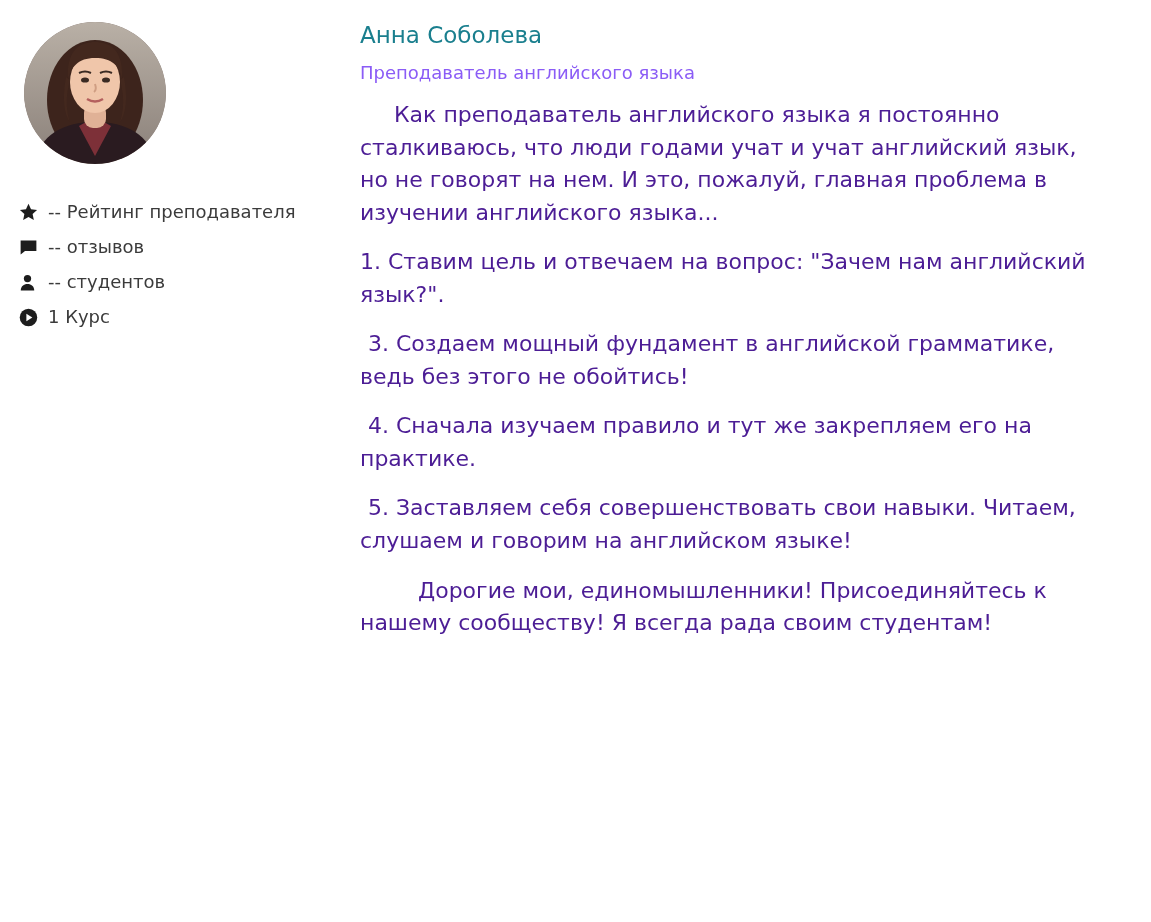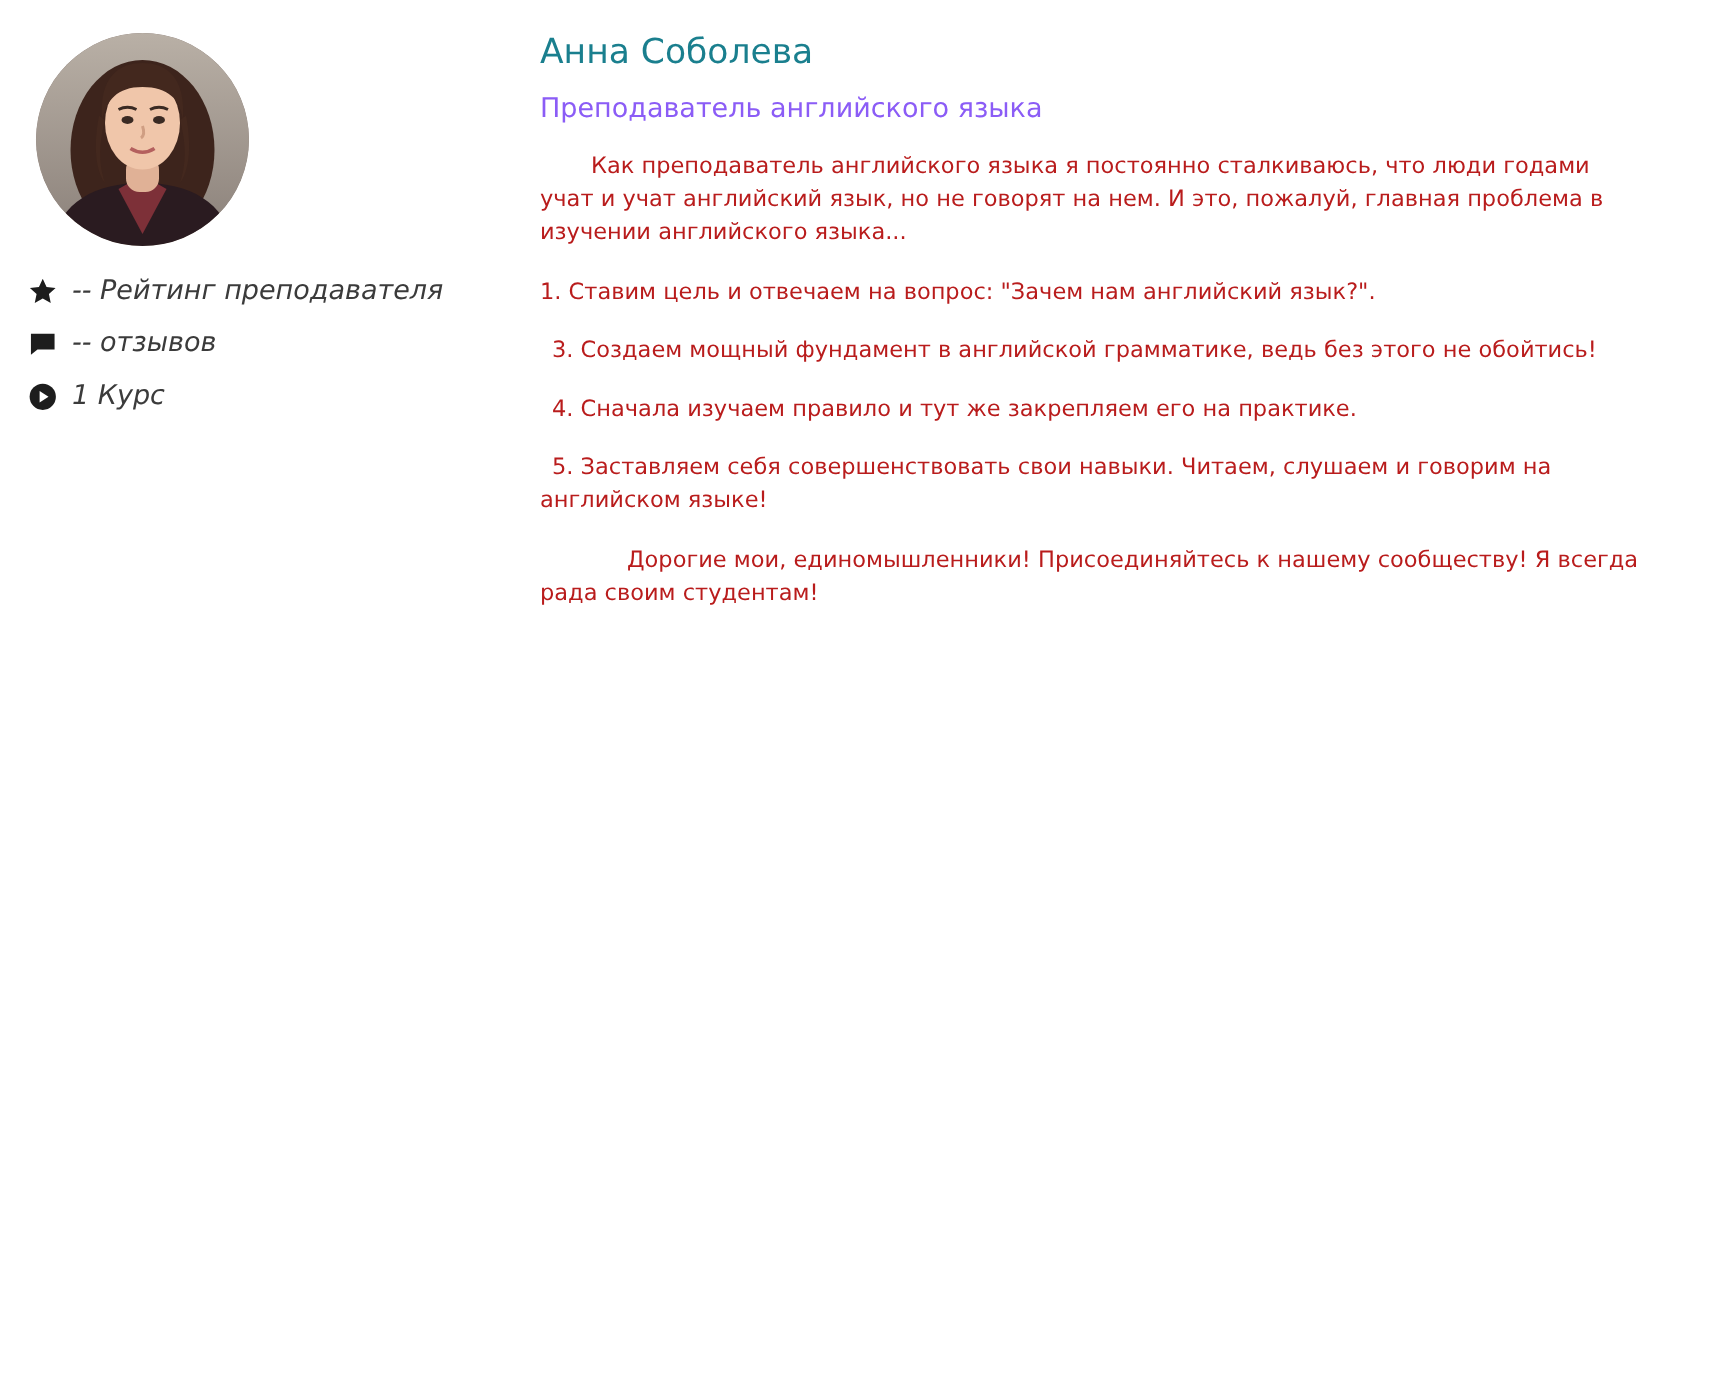--- a/index.html
+++ b/index.html
@@ -48,23 +48,22 @@
     height: 142px;
     border-radius: 50%;
     overflow: hidden;
     margin-left: 10px;
     background: #8d7f78;
     position: relative;
   }
   .avatar svg { display: block; }
 
   .stats {
-    margin-top: 18px;
+    margin-top: 36px;
     margin-left: 4px;
-    font-style: italic;
   }
   .stat-row {
     display: flex;
     align-items: flex-start;
     margin-bottom: 11px;
     font-size: 18px;
     color: #3b3b3b;
     line-height: 1.34;
   }
   .stat-icon {
@@ -94,23 +93,23 @@
     font-weight: normal;
   }
   .teacher-role {
     font-size: 18px;
     font-weight: normal;
     color: #8b5cf6;
     margin: 0 0 16px 0;
   }
 
   .para {
-    font-size: 15px;
+    font-size: 22px;
     line-height: 1.48;
-    color: #b91c1c;
+    color: #4c1d95;
     margin: 0 0 17px 0;
     max-width: 740px;
   }
   .para.indent { text-indent: 34px; }
   .para.indent-small { text-indent: 8px; }
   .para.indent-big { text-indent: 58px; }
 </style>
 </head>
 <body>
 
@@ -173,20 +172,29 @@
 
         <div class="stat-row">
           <span class="stat-icon">
             <svg width="21" height="21" viewBox="0 0 24 24" fill="#1d1d1d" aria-hidden="true">
               <path d="M3 4h18v12H8l-5 4z"></path>
             </svg>
           </span>
           <span class="stat-text">-- отзывов</span>
         </div>
 
+        <div class="stat-row">
+          <span class="stat-icon">
+            <svg width="19" height="21" viewBox="0 0 24 24" fill="#1d1d1d" aria-hidden="true">
+              <circle cx="12" cy="7" r="4.6"></circle>
+              <path d="M3.5 22c0-5 3.8-8 8.5-8s8.5 3 8.5 8z"></path>
+            </svg>
+          </span>
+          <span class="stat-text">-- студентов</span>
+        </div>
 
         <div class="stat-row">
           <span class="stat-icon">
             <svg width="21" height="21" viewBox="0 0 24 24" aria-hidden="true">
               <circle cx="12" cy="12" r="10" fill="#1d1d1d"></circle>
               <path d="M9.6 7.6L16.4 12l-6.8 4.4z" fill="#ffffff"></path>
             </svg>
           </span>
           <span class="stat-text">1 Курс</span>
         </div>

